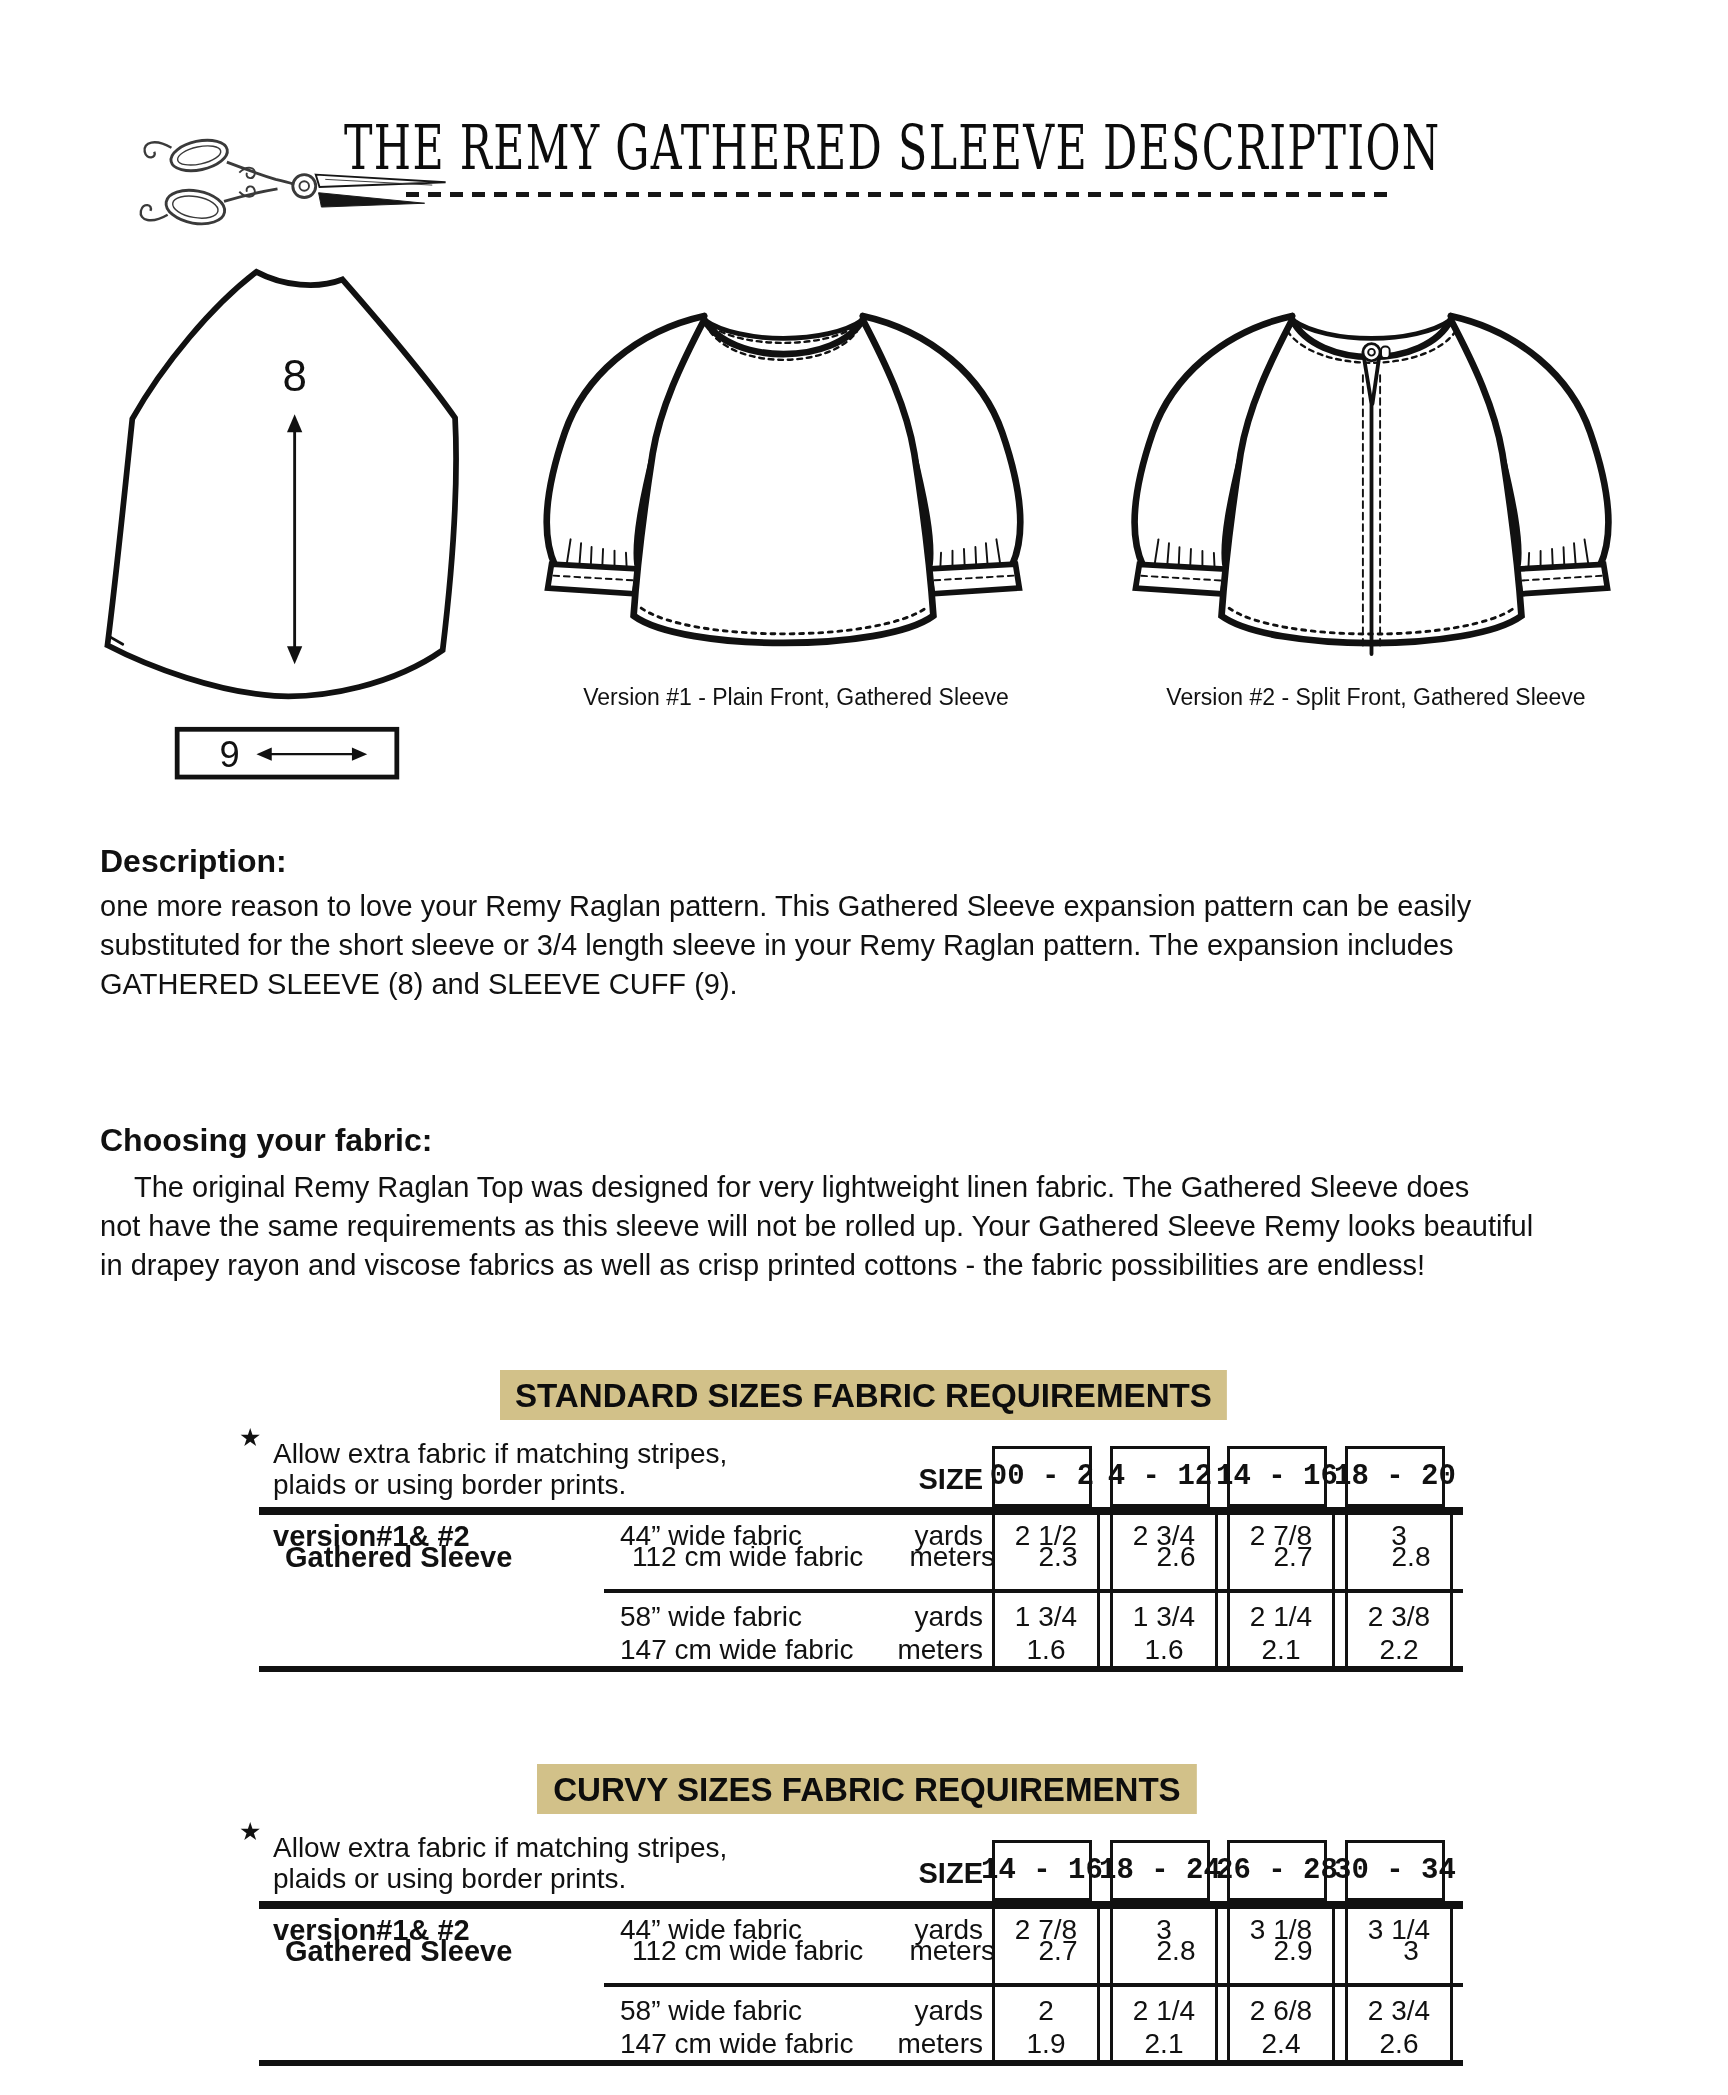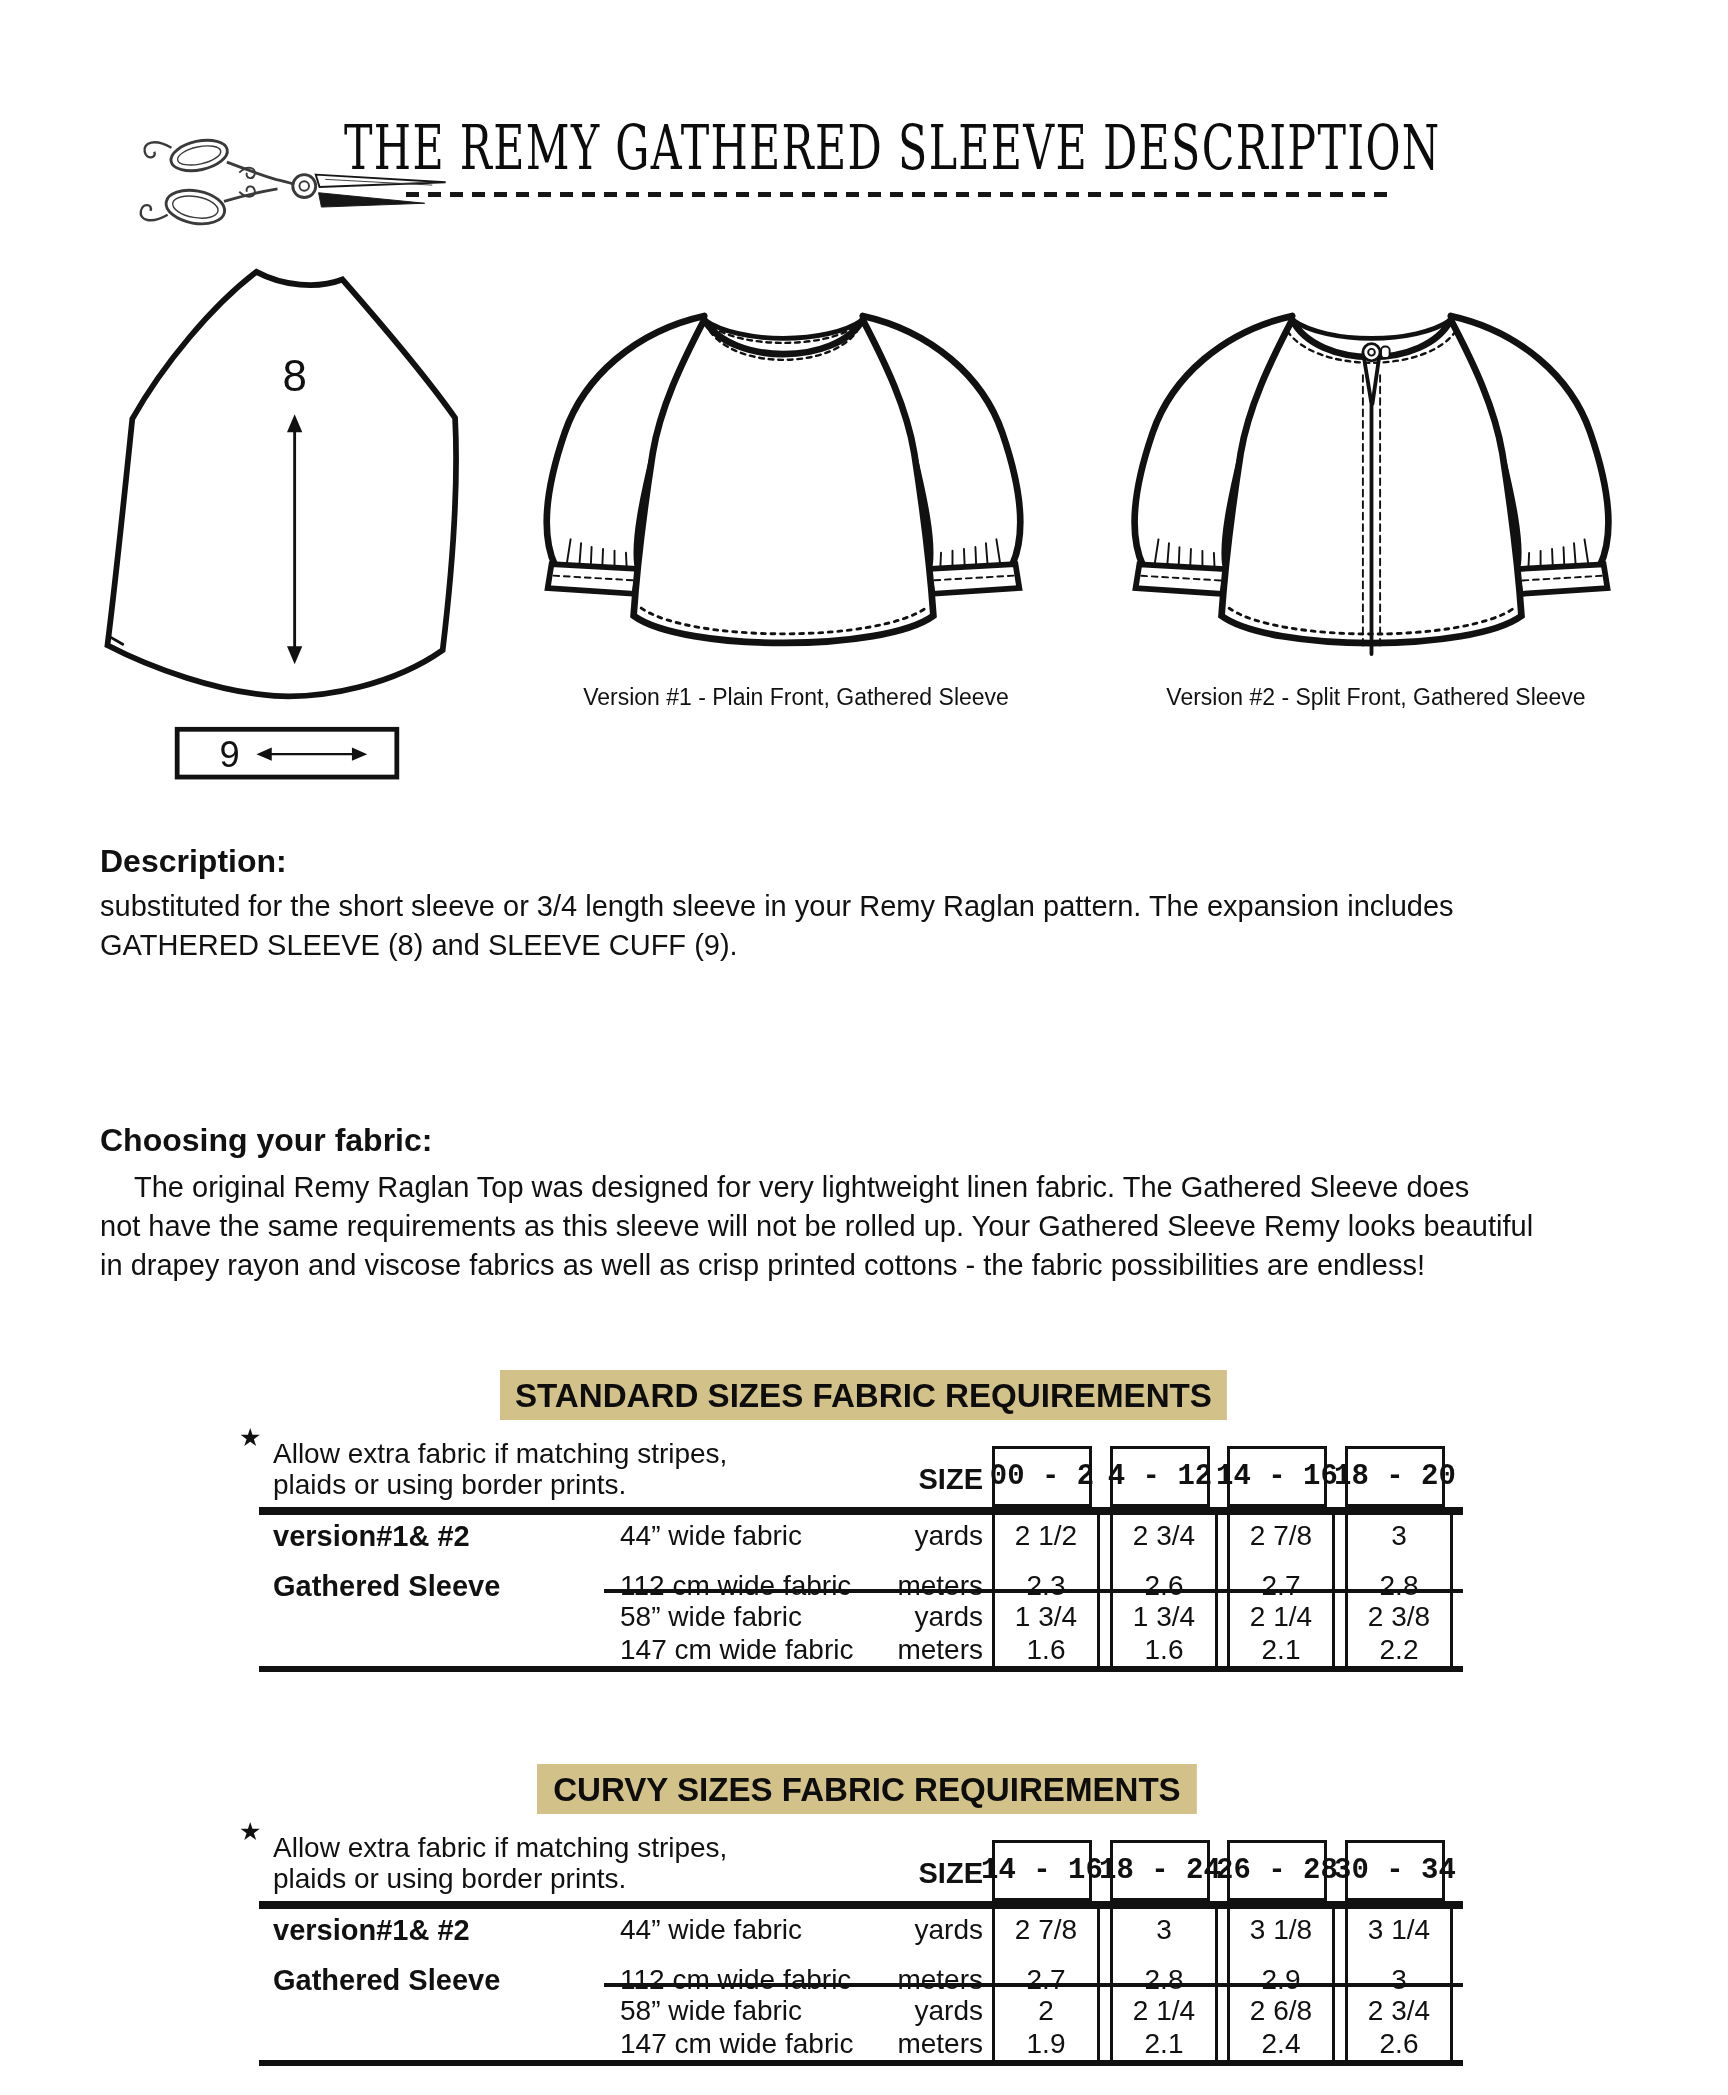--- a/index.html
+++ b/index.html
@@ -28,21 +28,21 @@
             background:#fff;white-space:nowrap;font-family:Liberation Mono, monospace;}
   .col-rail{top:137px;height:165px;width:108px;border-left:3.8px solid #111;border-right:3.8px solid #111;
             box-sizing:border-box;}
   .rule-thick{left:259px;top:137px;width:1204px;height:7.6px;background:#111;}
   .rule-mid{left:604px;top:219px;width:859px;height:3.8px;background:#111;}
   .rule-bottom{left:259px;top:296px;width:1204px;height:5.7px;background:#111;}
   .trow{height:34px;line-height:34px;font-size:28px;white-space:nowrap;}
   .rowlabel{font-weight:bold;font-size:29px;}
   .unit{width:151px;text-align:right;}
   .cell{width:108px;text-align:center;}
-  .r1{top:149px;} .r2{top:199px;} .r3{top:230px;} .r4{top:263px;}
+  .r1{top:149px;} .r2{top:170px;margin-left:12px;} .r3{top:230px;} .r4{top:263px;}
   .c1{left:992px;} .c2{left:1110px;} .c3{left:1227px;} .c4{left:1345px;}
   svg{display:block;}
 </style>
 </head>
 <body>
 
 <div id="page">
 
   <svg class="abs" style="left:96px;top:119px;" width="363" height="115" viewBox="0 0 380 120">
     <g stroke="#3a3a3a" fill="none">
@@ -163,20 +163,21 @@
       <rect x="320" y="78" width="9" height="12" rx="4" stroke-width="2" fill="#fff"></rect>
       <path stroke-width="3" stroke-dasharray="4 6" d="M161,352 C212,388 408,388 459,352"></path>
     </g>
   </svg>
 
   <div class="abs caption" style="left:796px;top:684px;">Version #1 - Plain Front, Gathered Sleeve</div>
   <div class="abs caption" style="left:1376px;top:684px;">Version #2 - Split Front, Gathered Sleeve</div>
 
   <div class="abs h2" style="left:100px;top:843px;">Description:</div>
   <div class="abs" style="left:100px;top:887px;">
+    <div class="bodyline">one more reason to love your Remy Raglan pattern. This Gathered Sleeve expansion pattern can be easily</div>
     <div class="bodyline">substituted for the short sleeve or 3/4 length sleeve in your Remy Raglan pattern. The expansion includes</div>
     <div class="bodyline">GATHERED SLEEVE (8) and SLEEVE CUFF (9).</div>
   </div>
 
   <div class="abs h2" style="left:100px;top:1122px;">Choosing your fabric:</div>
   <div class="abs" style="left:100px;top:1168px;">
     <div class="bodyline indent">The original Remy Raglan Top was designed for very lightweight linen fabric. The Gathered Sleeve does</div>
     <div class="bodyline">not have the same requirements as this sleeve will not be rolled up. Your Gathered Sleeve Remy looks beautiful</div>
     <div class="bodyline">in drapey rayon and viscose fabrics as well as crisp printed cottons - the fabric possibilities are endless!</div>
   </div>

